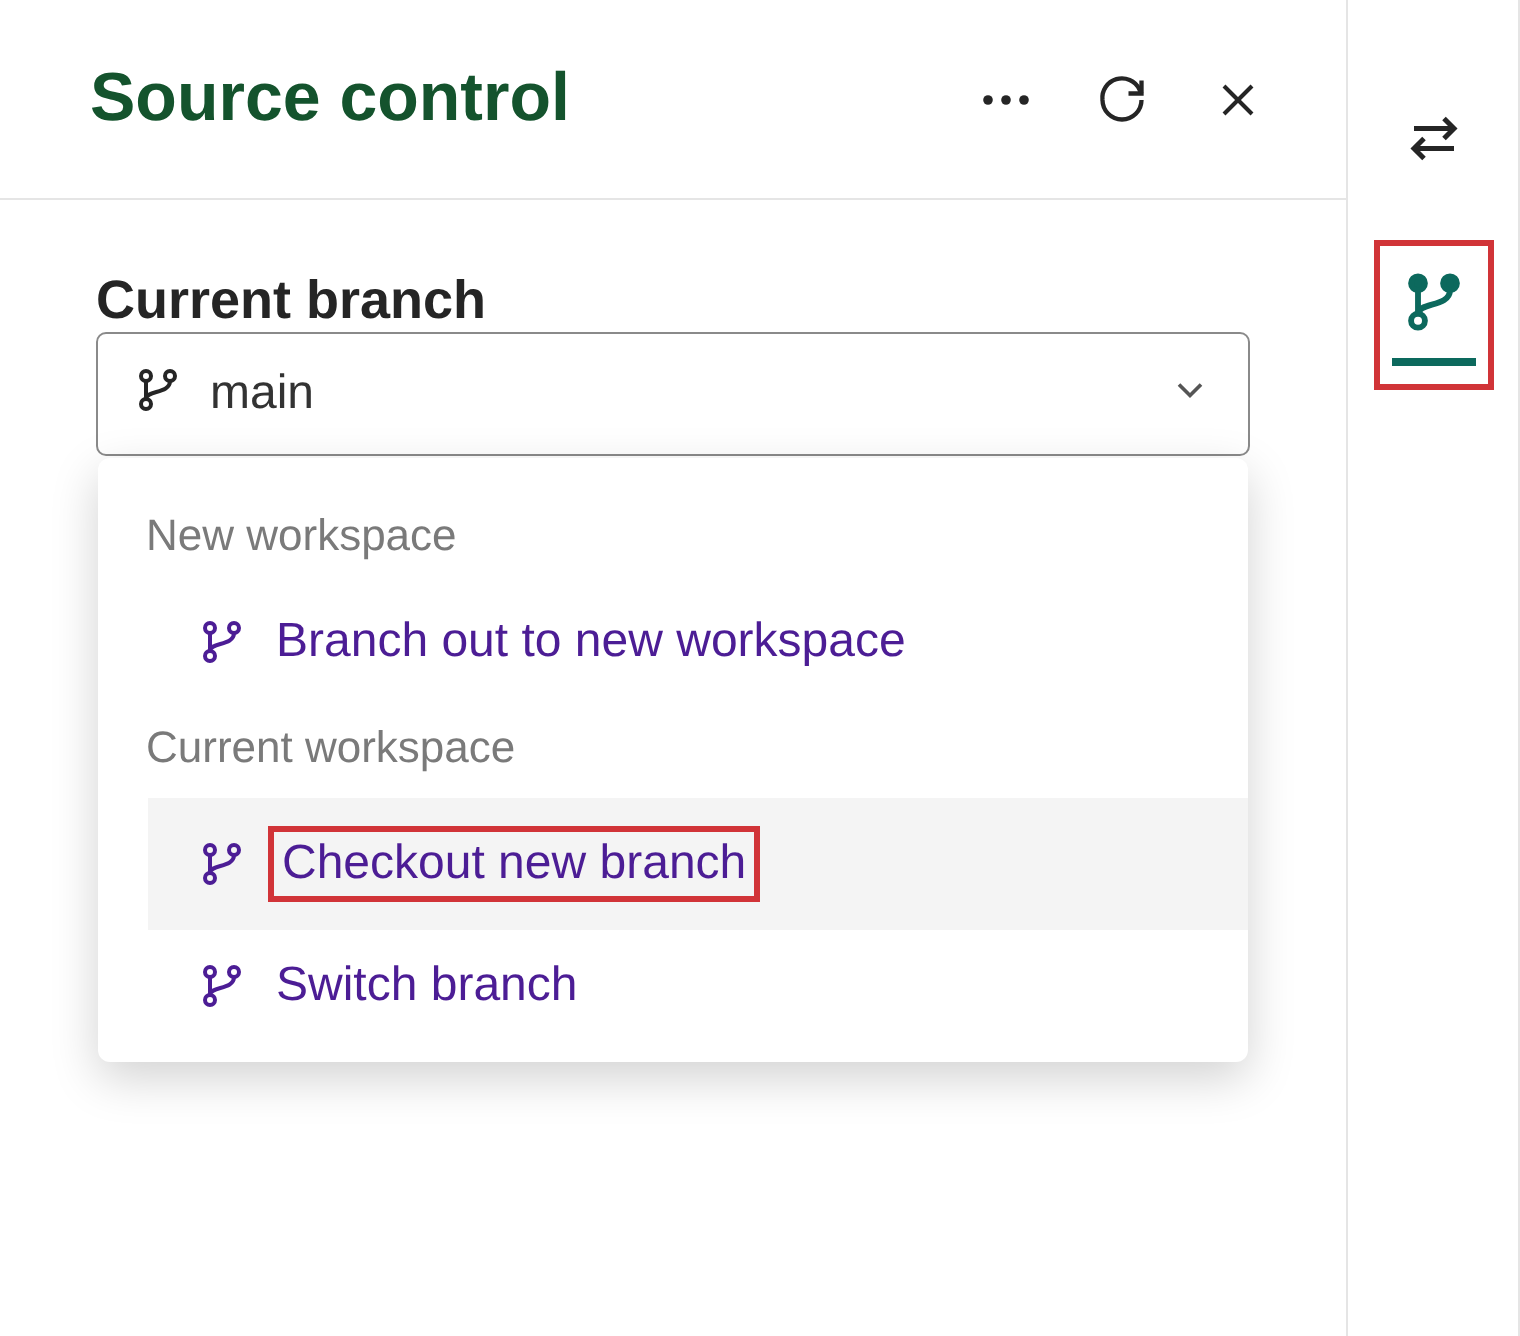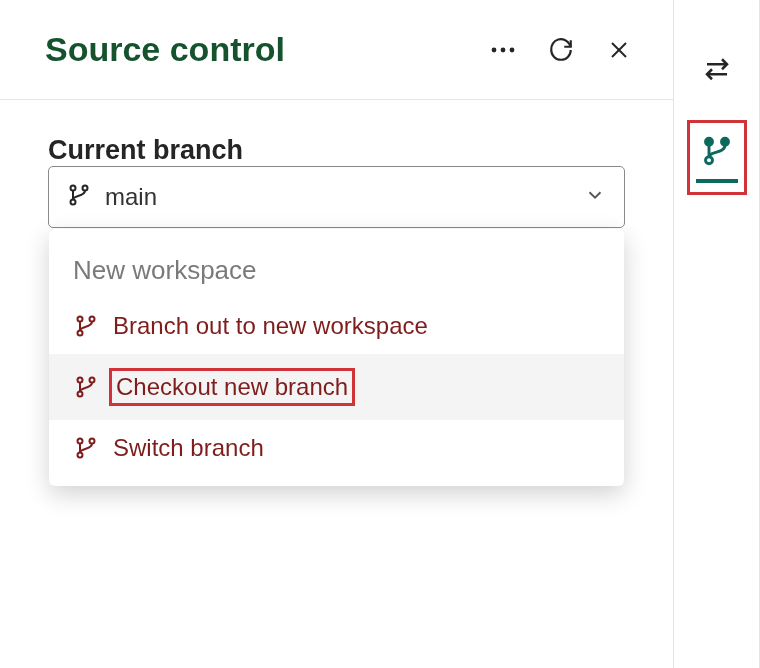--- a/index.html
+++ b/index.html
@@ -80,32 +80,33 @@
       top: 62px;
       left: 0;
       right: 0;
       background: #fff;
       border-radius: 6px;
       box-shadow: 0 8px 24px rgba(0,0,0,0.18);
       padding: 14px 0 10px 0;
       z-index: 10;
     }
     .group-label {
-      font-size: 26px;
+      font-size: 22px;
       color: #7a7a7a;
       padding: 12px 24px 12px 24px;
     }
     .menu-item {
       display: flex;
       align-items: center;
       padding: 14px 24px;
       cursor: pointer;
       font-size: 24px;
-      color: #7f1d1d;
+      color: #4c1d95;
       gap: 14px;
+      margin-left: 25px;
     }
     .menu-item.selected {
       background: #f4f4f4;
     }
     .menu-item .mi-icon {
       width: 26px;
       display: flex;
       align-items: center;
       justify-content: center;
     }
@@ -205,20 +206,21 @@
                 <circle cx="6" cy="5" r="2.5"></circle>
                 <circle cx="6" cy="19" r="2.5"></circle>
                 <circle cx="18" cy="5" r="2.5"></circle>
                 <path d="M6 7.5 L6 16.5"></path>
                 <path d="M18 7.5 C18 14 6 12 6 16.5"></path>
               </svg>
           </span>
           <span>Branch out to new workspace</span>
         </div>
 
+        <div class="group-label">Current workspace</div>
         <div class="menu-item selected">
           <span class="mi-icon">
             <svg width="24" height="26" viewBox="0 0 24 24" fill="none" stroke="currentColor" stroke-width="2">
                 <circle cx="6" cy="5" r="2.5"></circle>
                 <circle cx="6" cy="19" r="2.5"></circle>
                 <circle cx="18" cy="5" r="2.5"></circle>
                 <path d="M6 7.5 L6 16.5"></path>
                 <path d="M18 7.5 C18 14 6 12 6 16.5"></path>
               </svg>
           </span>

